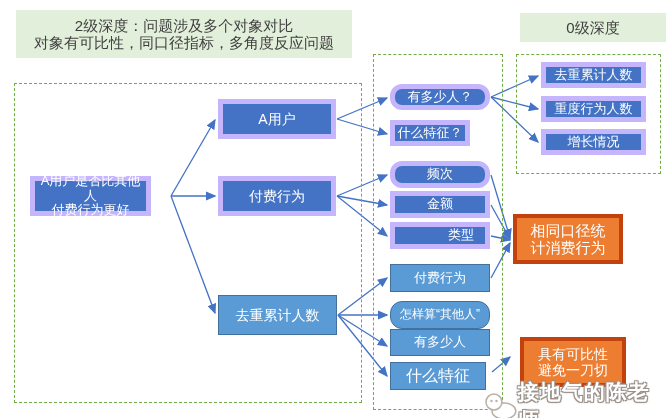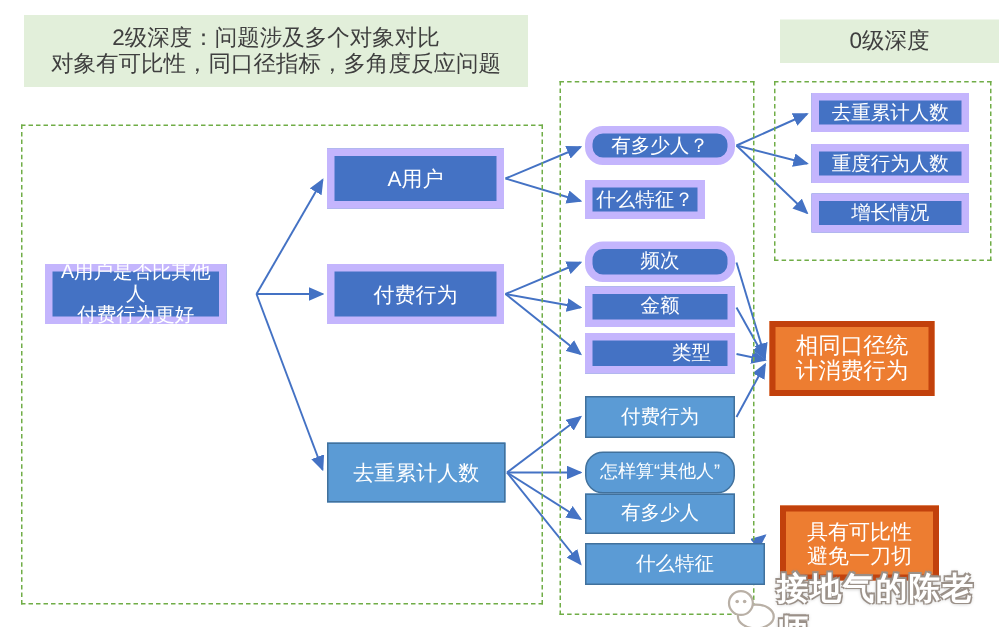--- a/index.html
+++ b/index.html
@@ -82,21 +82,21 @@
     <div class="node dark" style="font-size: 14px; left: 218px; top: 176px; width: 118px; height: 40px;">付费行为</div>
     <div class="node light" style="font-size: 14px; left: 218px; top: 295px; width: 119px; height: 40px;">去重累计人数</div>
     <div class="node dark" style="font-size: 13px; left: 390px; top: 84px; width: 100px; height: 26px; border-radius: 12px;">有多少人？</div>
     <div class="node dark" style="font-size: 13px; left: 390px; top: 120px; width: 80px; height: 26px;">什么特征？</div>
     <div class="node dark" style="font-size: 13px; left: 390px; top: 161px; width: 100px; height: 27px; border-radius: 12px;">频次</div>
     <div class="node dark" style="font-size: 13px; left: 390px; top: 191px; width: 100px; height: 27px;">金额</div>
     <div class="node dark" style="font-size: 13px; left: 390px; top: 222px; width: 100px; height: 27px; padding-left: 42px;">类型</div>
     <div class="node light" style="font-size: 13px; left: 390px; top: 264px; width: 100px; height: 28px;">付费行为</div>
     <div class="node light" style="font-size: 12px; left: 390px; top: 301px; width: 100px; height: 28px; border-radius: 12px;">怎样算“其他人”</div>
     <div class="node light" style="font-size: 13px; left: 390px; top: 329px; width: 100px; height: 27px;">有多少人</div>
-    <div class="node light" style="font-size: 13px; left: 390px; top: 362px; width: 120px; height: 28px; text-align: center;">什么特征</div>
+    <div class="node light" style="font-size: 16px; left: 390px; top: 362px; width: 96px; height: 28px; text-align: center;">什么特征</div>
     <div class="node dark" style="font-size: 13px; left: 541px; top: 62px; width: 105px; height: 26px;">去重累计人数</div>
     <div class="node dark" style="font-size: 13px; left: 541px; top: 96px; width: 105px; height: 26px;">重度行为人数</div>
     <div class="node dark" style="font-size: 13px; left: 541px; top: 129px; width: 105px; height: 26px;">增长情况</div>
     <div class="node orange" style="font-size: 15px; left: 513px; top: 214px; width: 110px; height: 50px;">相同口径统
 计消费行为</div>
     <div class="node orange" style="font-size: 14px; left: 520px; top: 337px; width: 106px; height: 50px;">具有可比性
 避免一刀切</div>
   </div>
 
 </body></html>

